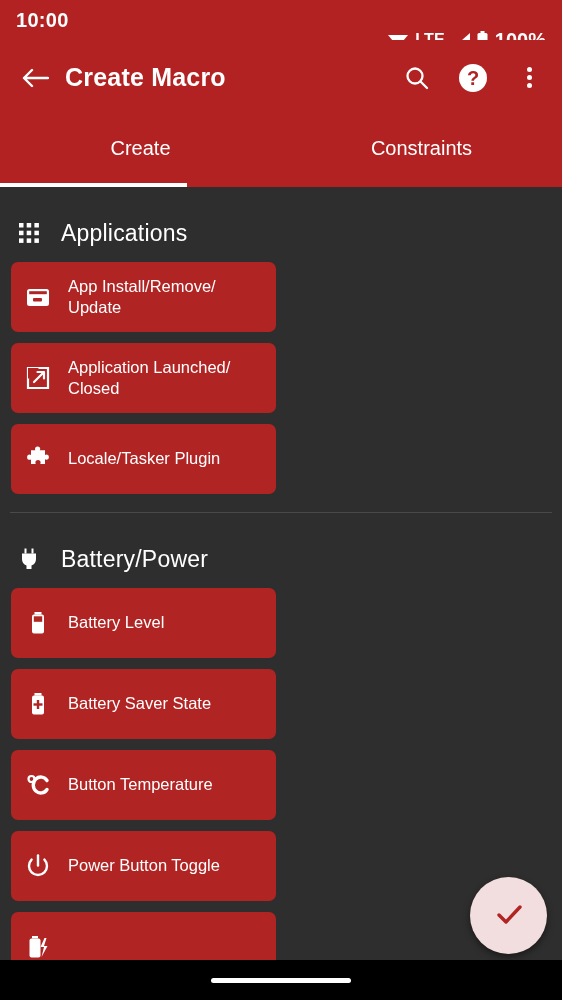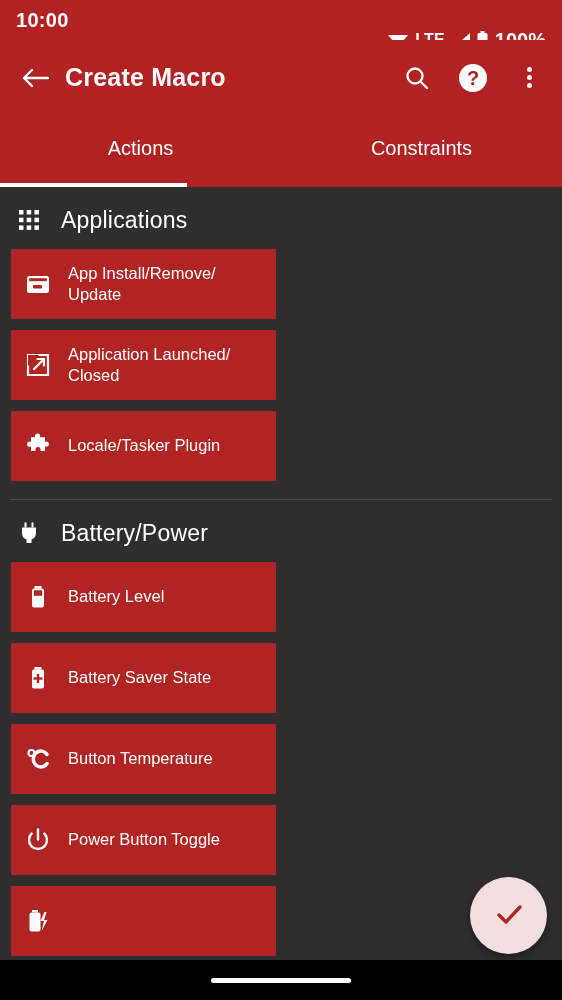--- a/index.html
+++ b/index.html
@@ -55,27 +55,28 @@
     position:absolute; left:0; bottom:0; width:187px; height:4px; background:#fff;
   }
 
   
   .content { flex:1 1 auto; overflow:hidden; background:#2e2e2e; padding-bottom:0; position:relative; }
 
   .section { padding:0; }
   .section-head {
     display:flex; align-items:center; gap:17px;
     padding:18px 0 14px 14px;
+    margin-top:13px;
   }
   .section-head .sh-icon { width:30px; height:30px; display:flex; align-items:center; justify-content:center; color:#fff; }
   .section-head .sh-title { color:#fff; font-size:23px; letter-spacing:.2px; }
 
   .grid { display:flex; flex-wrap:wrap; gap:11px; padding:0 11px; }
   .card {
-    width:265px; min-height:70px; background:#b12424; border-radius:1px;
+    width:265px; min-height:70px; background:#b12424; border-radius:7px;
     display:flex; align-items:center; gap:15px; padding:10px 12px;
     color:#fff; cursor:pointer;
   }
   .card .c-icon { width:30px; min-width:30px; height:30px; display:flex; align-items:center; justify-content:center; }
   .card .c-label { font-size:16.5px; line-height:1.28; }
 
   .divider { height:1px; background:#4a4a4a; margin:18px 10px 0 10px; }
 
   
   .fab {
@@ -143,21 +144,21 @@
         <span class="dots3">
             <i></i>
             <i></i>
             <i></i>
           </span>
       </div>
     </div>
   </div>
 
   <div class="tabs">
-    <div class="tab">Actions</div>
+    <div class="tab">Create</div>
     <div class="tab">Constraints</div>
     <div class="tab-indicator"></div>
   </div>
 
   <div class="content">
 
     <div class="section">
       <div class="section-head">
         <span class="sh-icon">
           <svg viewBox="0 0 24 24" width="24" height="24">

